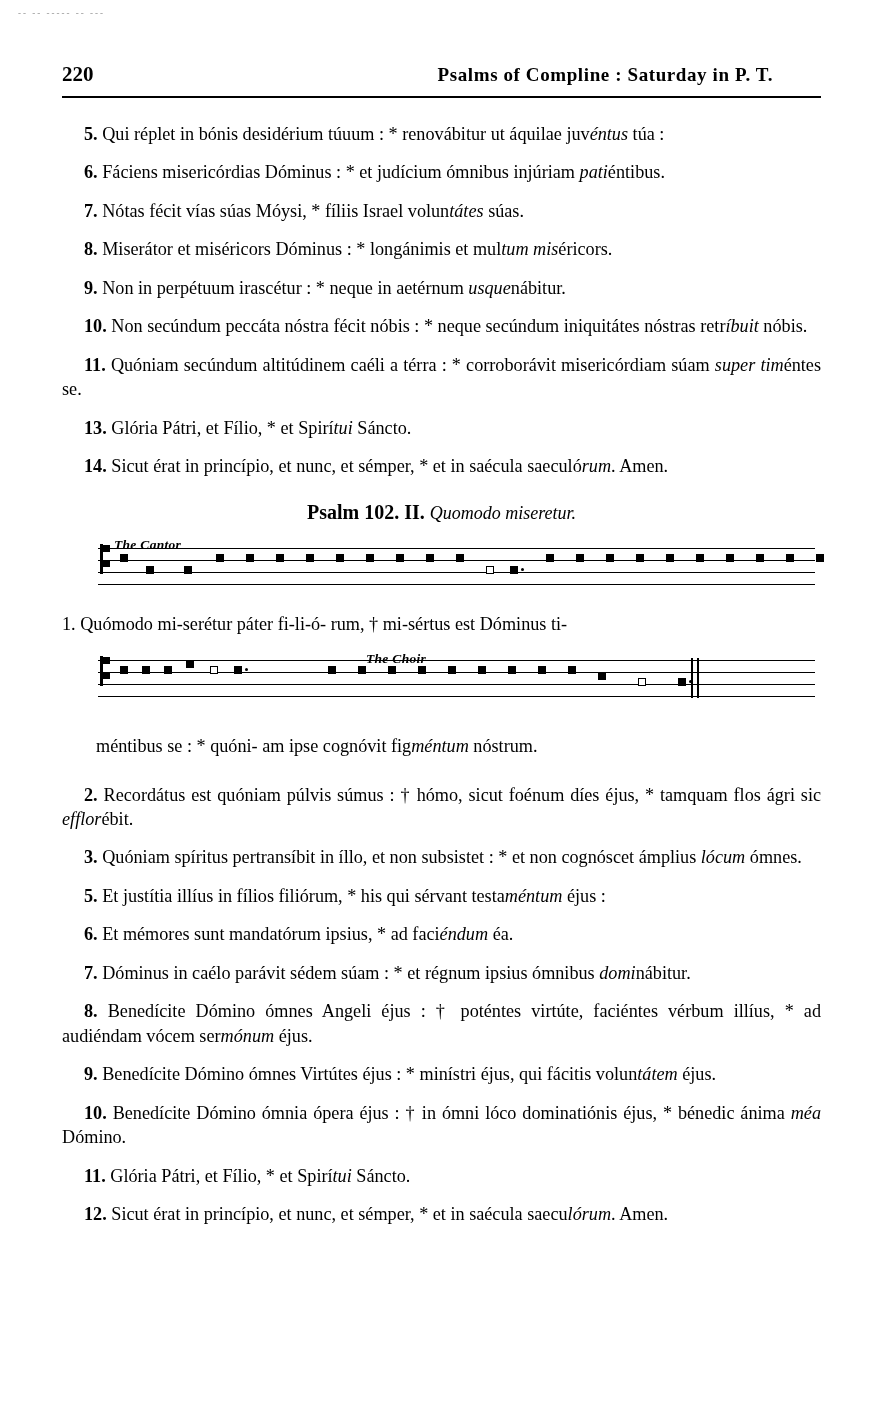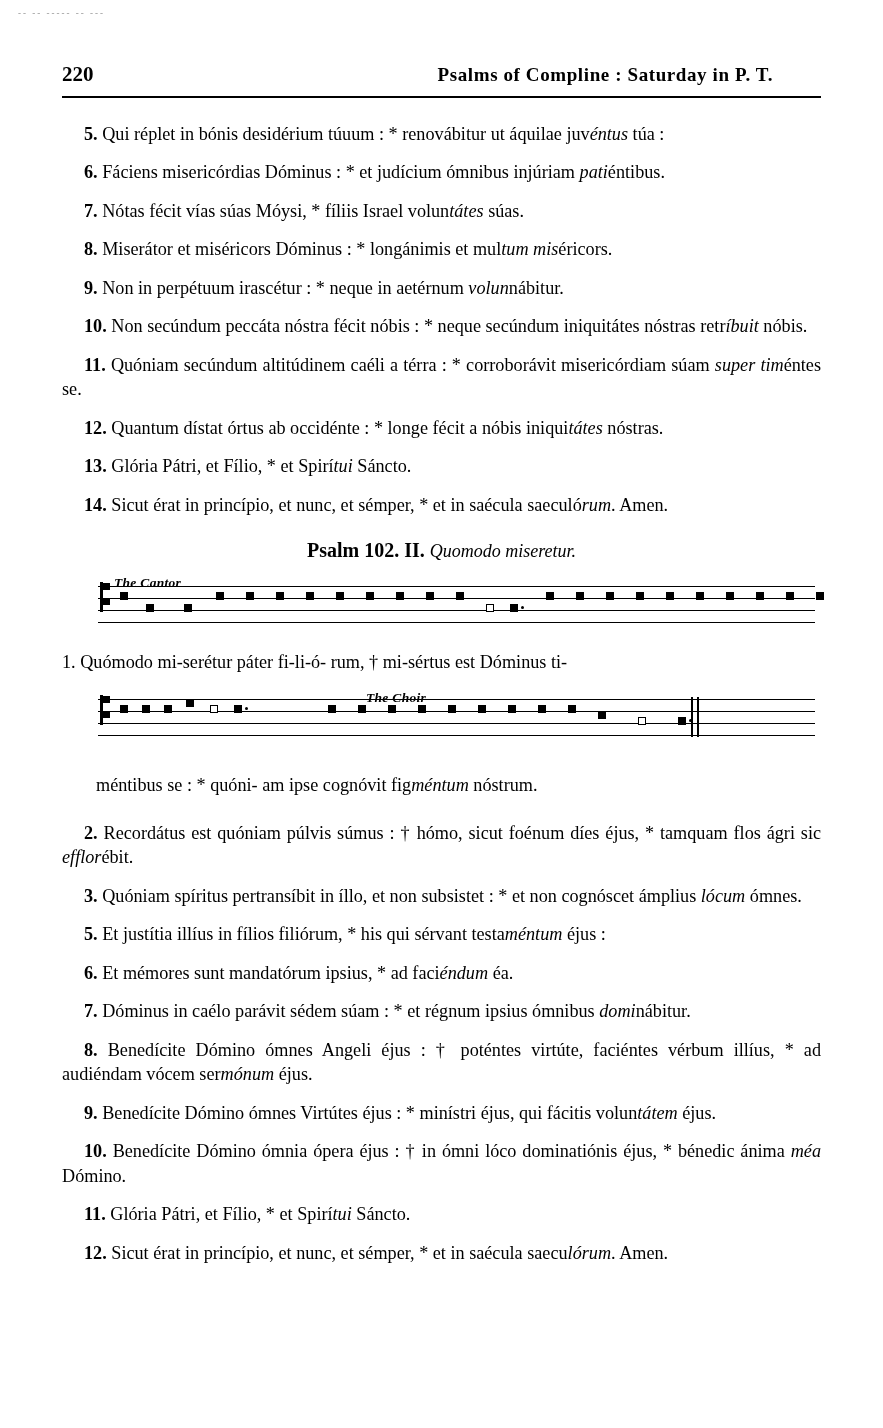--- a/index.html
+++ b/index.html
@@ -209,24 +209,23 @@
   </div>
   <div class="rule"></div>
 
   <div class="content">
 
     <div id="psalm101">
         <p class="verse"><span class="vn">5. </span><span>Qui réplet in bónis desidérium túuum : * renovábitur ut áquilae juv</span><i>éntus</i><span> túa :</span></p>
         <p class="verse"><span class="vn">6. </span><span>Fáciens misericórdias Dóminus : * et judícium ómnibus injúriam </span><i>pati</i><span>éntibus.</span></p>
         <p class="verse"><span class="vn">7. </span><span>Nótas fécit vías súas Móysi, * fíliis Israel volun</span><i>tátes</i><span> súas.</span></p>
         <p class="verse"><span class="vn">8. </span><span>Miserátor et miséricors Dóminus : * longánimis et mul</span><i>tum mis</i><span>éricors.</span></p>
-        <p class="verse"><span class="vn">9. </span><span>Non in perpétuum irascétur : * neque in aetérnum </span><i>volun</i><span>nábitur.</span></p>
+        <p class="verse"><span class="vn">9. </span><span>Non in perpétuum irascétur : * neque in aetérnum </span><i>usque</i><span>nábitur.</span></p>
         <p class="verse"><span class="vn">10. </span><span>Non secúndum peccáta nóstra fécit nóbis : * neque secúndum iniquitátes nóstras retr</span><i>íbuit</i><span> nóbis.</span></p>
         <p class="verse"><span class="vn">11. </span><span>Quóniam secúndum altitúdinem caéli a térra : * corroborávit misericórdiam súam </span><i>super tim</i><span>éntes se.</span></p>
-        <p class="verse"><span class="vn">12. </span><span>Quantum dístat órtus ab occidénte : * longe fécit a nóbis iniqui</span><i>tátes</i><span> nóstras.</span></p>
         <p class="verse"><span class="vn">13. </span><span>Glória Pátri, et Fílio, * et Spirí</span><i>tui</i><span> Sáncto.</span></p>
         <p class="verse"><span class="vn">14. </span><span>Sicut érat in princípio, et nunc, et sémper, * et in saécula saeculó</span><i>rum</i><span>. Amen.</span></p>
       </div>
 
     <div class="psalm-title">
       <span class="ps-word">Psalm</span>
       <span class="ps-num">102.</span>
       <span class="ps-roman">II.</span>
       <span class="ps-incipit">Quomodo miseretur.</span>
     </div>

